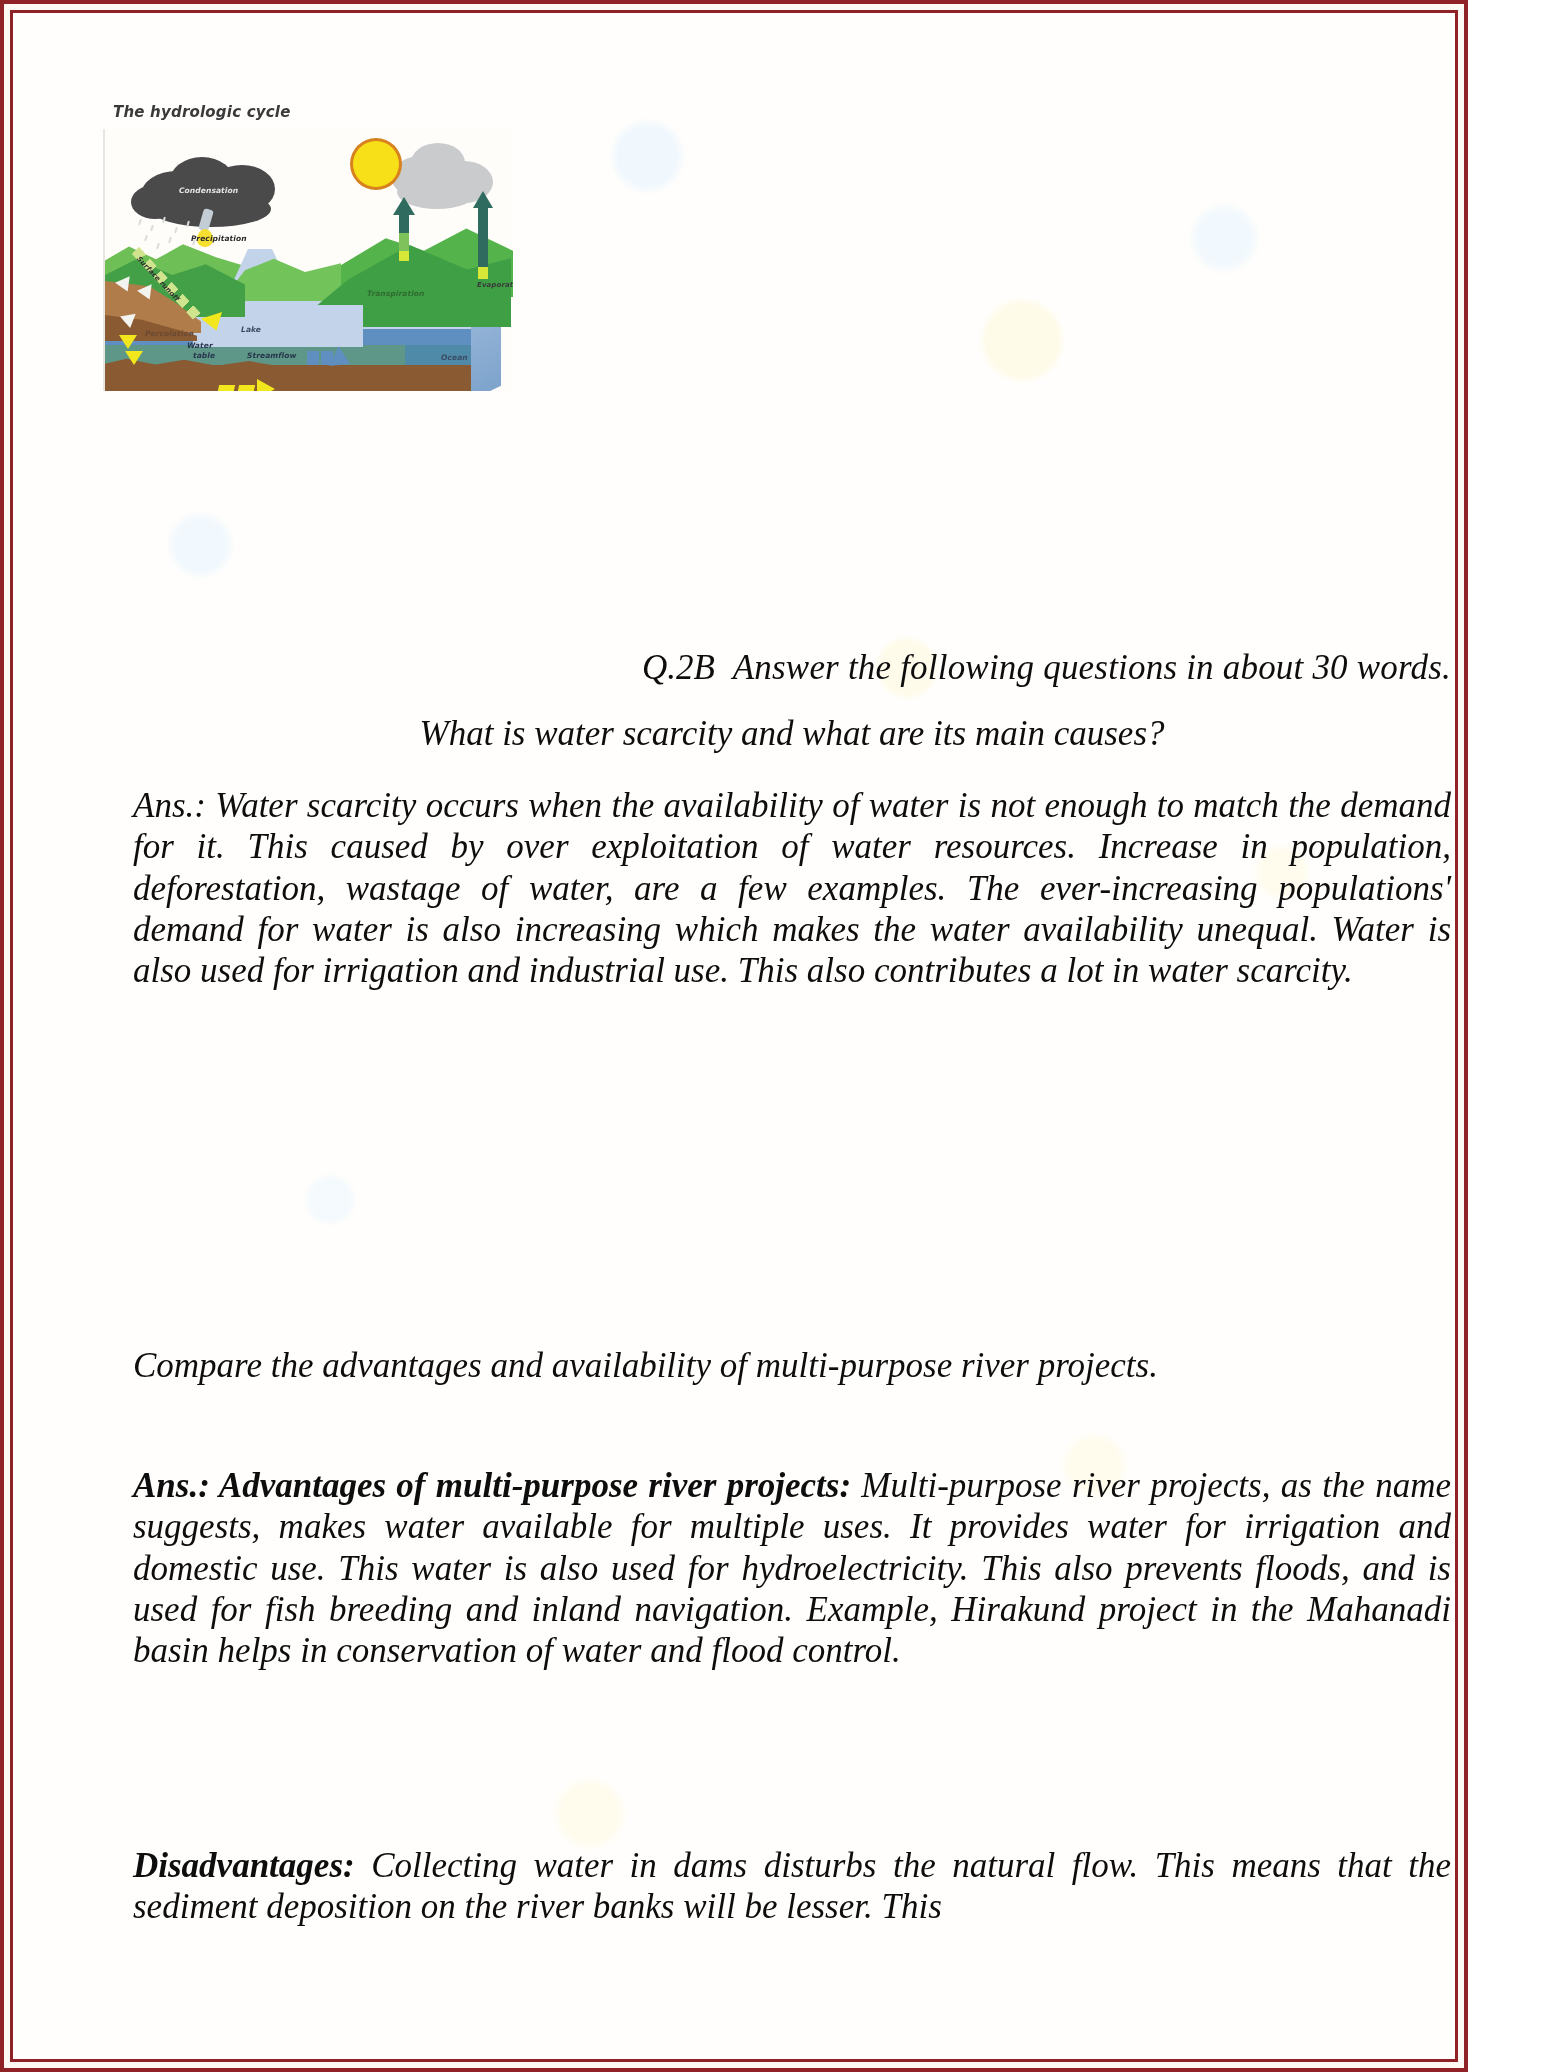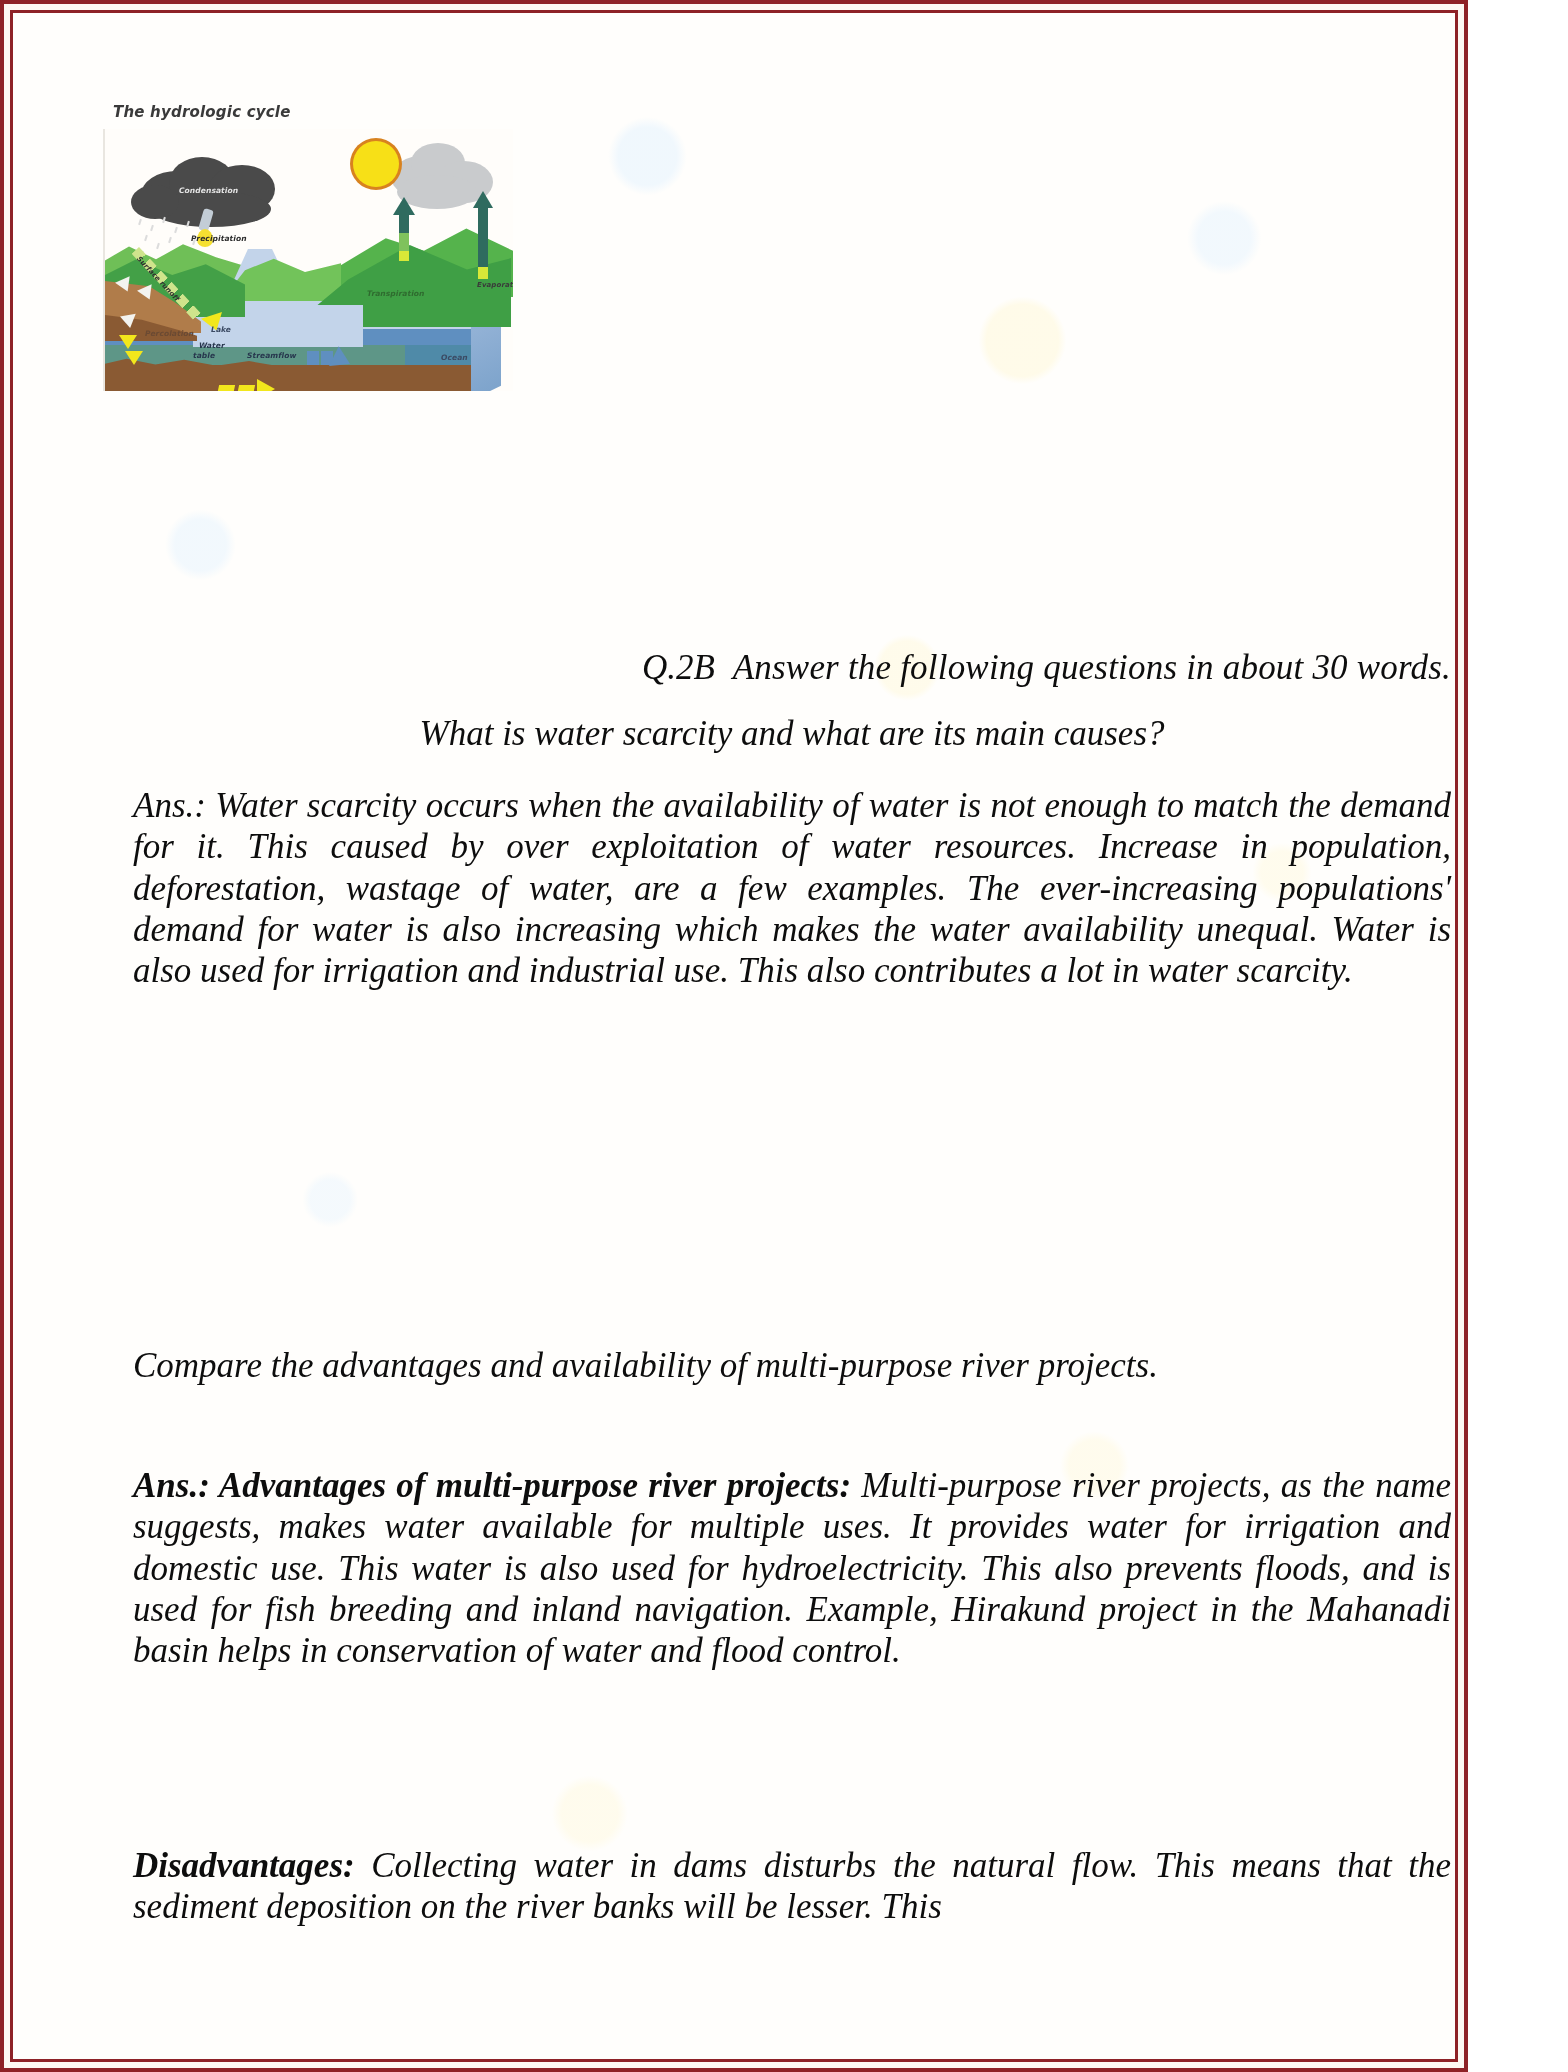--- a/index.html
+++ b/index.html
@@ -137,25 +137,25 @@
     font-weight: bold;
     font-size: 7.5px;
     color: #2b2b2b;
     white-space: nowrap;
     letter-spacing: .1px;
   }
   .lbl-cond { left: 74px; top: 57px; color:#e4e4e4; }
   .lbl-prec { left: 86px; top: 105px; }
   .lbl-tran { left: 262px; top: 160px; color:#2f6b2f; }
   .lbl-evap { left: 372px; top: 152px; color:#3a3a3a; font-size:7px; }
-  .lbl-lake { left: 106px; top: 196px; color:#3b4a63; }
+  .lbl-lake { left: 136px; top: 196px; color:#3b4a63; }
   .lbl-strm { left: 142px; top: 222px; color:#27364d; }
   .lbl-ocean{ left: 336px; top: 224px; color:#3b4a63; }
   .lbl-perc { left: 40px; top: 200px; color:#6b4a33; }
-  .lbl-wt1  { left: 82px; top: 212px; color:#27364d;margin-left:12px; }
+  .lbl-wt1  { left: 82px; top: 212px; color:#27364d; }
   .lbl-wt2  { left: 88px; top: 222px; color:#27364d; }
   .lbl-runoff {
     left: 36px; top: 126px;
     transform: rotate(47deg);
     transform-origin: left top;
     color: #2f2f2f;
     font-size: 7px;
   }
 
   

